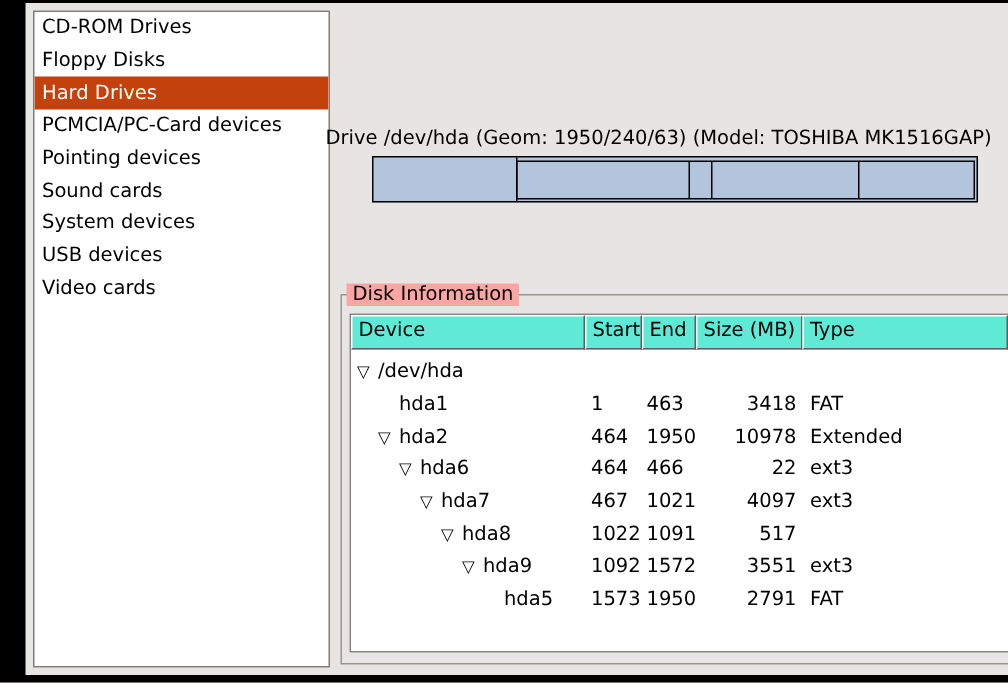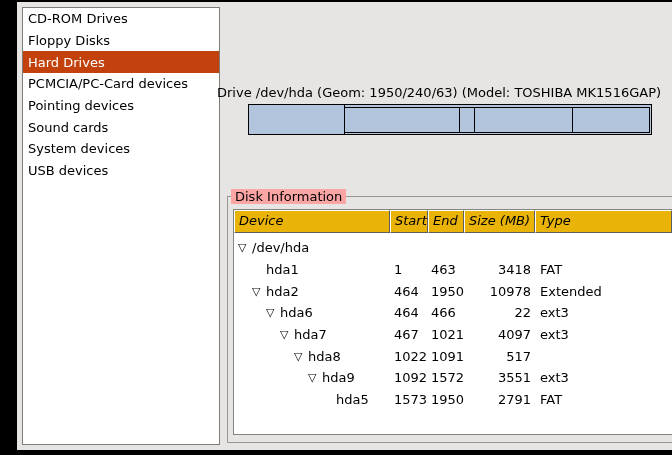--- a/index.html
+++ b/index.html
@@ -44,23 +44,23 @@
     padding:0 4px;font-size:13px;color:#000;white-space:nowrap;
   }
   
   .disk-table{
     position:absolute;left:5px;top:12px;width:438px;height:224px;
     border:1px solid #848480;background:#fff;overflow:hidden;
   }
   .thead{display:flex;height:23px;}
   .th{
     box-sizing:border-box;font-size:13px;color:#000;
-    padding:2px 0 0 4px;background:#eab308;white-space:nowrap;overflow:hidden;
+    padding:2px 0 0 4px;background:#5eead4;white-space:nowrap;overflow:hidden;
     border-top:1px solid #fff;border-left:1px solid #fff;
-    border-right:1px solid #5f5f5f;border-bottom:1px solid #5f5f5f;font-style:italic;
+    border-right:1px solid #5f5f5f;border-bottom:1px solid #5f5f5f;
   }
   .col0{width:156px;}.col1{width:38px;}.col2{width:36px;}.col3{width:71px;}.col4{flex:1;}
   .tbody{padding-top:4px;}
   .tr{display:flex;height:21.7px;align-items:center;font-size:13px;color:#000;}
   .td{box-sizing:border-box;white-space:nowrap;overflow:hidden;}
   .td.col1{padding-left:4px;}
   .td.col2{padding-left:3px;}
   .td.col3{text-align:right;padding-right:4px;}
   .td.col4{padding-left:5px;}
   .dev{display:flex;align-items:center;padding-left:4px;}
@@ -77,20 +77,21 @@
 
   <div class="sidebar">
       <div class="side-item">CD-ROM Drives</div>
       <div class="side-item">Floppy Disks</div>
       <div class="side-item selected">Hard Drives</div>
       <div class="side-item">PCMCIA/PC-Card devices</div>
       <div class="side-item">Pointing devices</div>
       <div class="side-item">Sound cards</div>
       <div class="side-item">System devices</div>
       <div class="side-item">USB devices</div>
+      <div class="side-item">Video cards</div>
     </div>
 
   <div class="drive-title">Drive /dev/hda (Geom: 1950/240/63) (Model: TOSHIBA MK1516GAP)</div>
 
   <div class="partition-bar">
     <div class="bar-primary" style="width: 23.7436%;"></div>
     <div class="bar-extended" style="left: 23.7436%;">
         <div class="bar-divider" style="left: 37.5252%;"></div>
         <div class="bar-divider" style="left: 42.2327%;"></div>
         <div class="bar-divider" style="left: 74.5797%;"></div>

